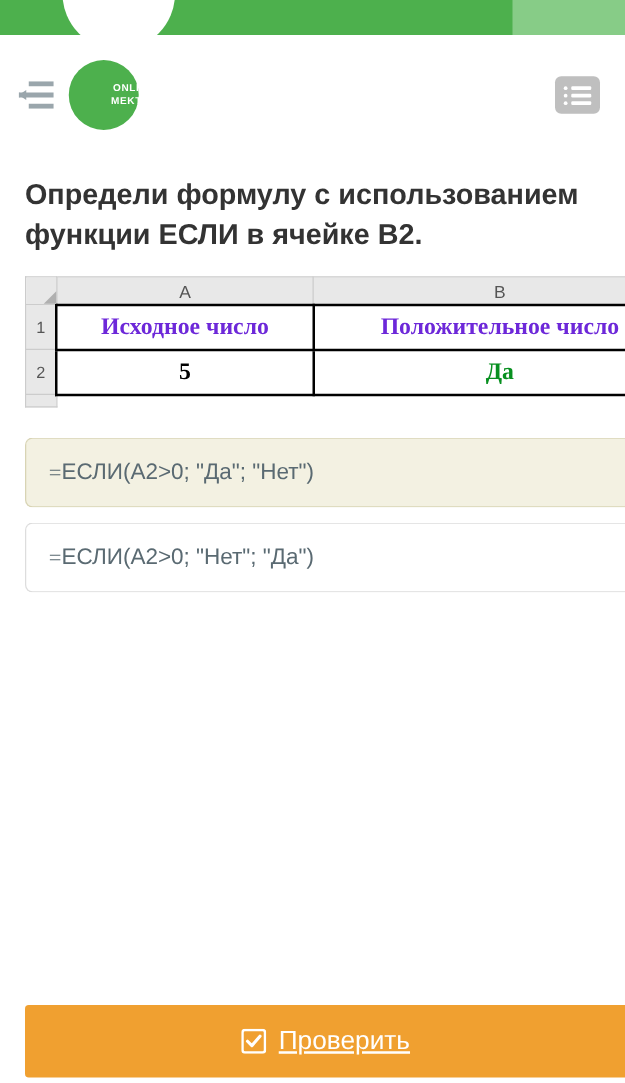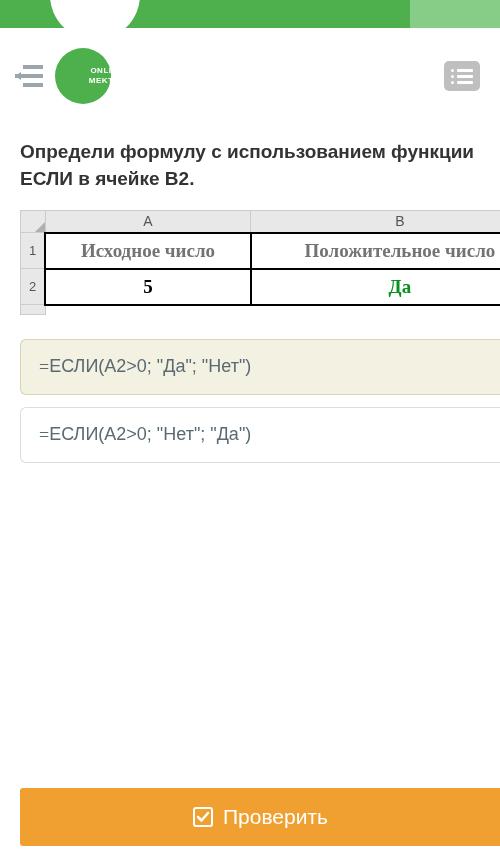--- a/index.html
+++ b/index.html
@@ -92,21 +92,21 @@
     .list-bar {
       flex: 1;
       height: 3px;
       background: #fff;
       border-radius: 1px;
     }
     .content {
       padding: 25px 20px 0 20px;
     }
     .question {
-      font-size: 19px;
+      font-size: 23px;
       font-weight: bold;
       color: #333;
       line-height: 1.4;
       margin-bottom: 18px;
     }
     .excel-table {
       width: 530px;
       border-collapse: collapse;
       font-family: 'Times New Roman', serif;
     }
@@ -147,21 +147,21 @@
       color: #555;
       font-weight: normal;
     }
     .excel-table .cell {
       border: 2px solid #000;
       text-align: center;
       padding: 6px 10px;
       background: #fff;
     }
     .cell-header {
-      color: #737373;
+      color: #6d28d9;
       font-weight: bold;
       font-size: 19px;
     }
     .cell-num {
       font-weight: bold;
       font-size: 19px;
       color: #000;
     }
     .cell-yes {
       color: #089020;
@@ -196,37 +196,38 @@
       background: #f3f1e2;
       border-color: #d8d4b4;
     }
     .eq {
       font-family: 'Times New Roman', serif;
       font-size: 18px;
       vertical-align: middle;
     }
     .check-btn {
       position: absolute;
-      bottom: 20px;
+      bottom: 4px;
       left: 20px;
       right: 20px;
       background: #f0a030;
       color: #fff;
       border: none;
       border-radius: 3px;
       height: 58px;
       font-size: 21px;
       display: flex;
       align-items: center;
       justify-content: center;
       gap: 10px;
       cursor: pointer;
       border-right: none;
       border-radius: 3px 0 0 3px;
       right: -1px;
+      text-decoration: underline;
     }
     .check-icon {
       width: 20px;
       height: 20px;
     }
   </style>
 </head>
 <body>
 
 <div class="top-bar">

